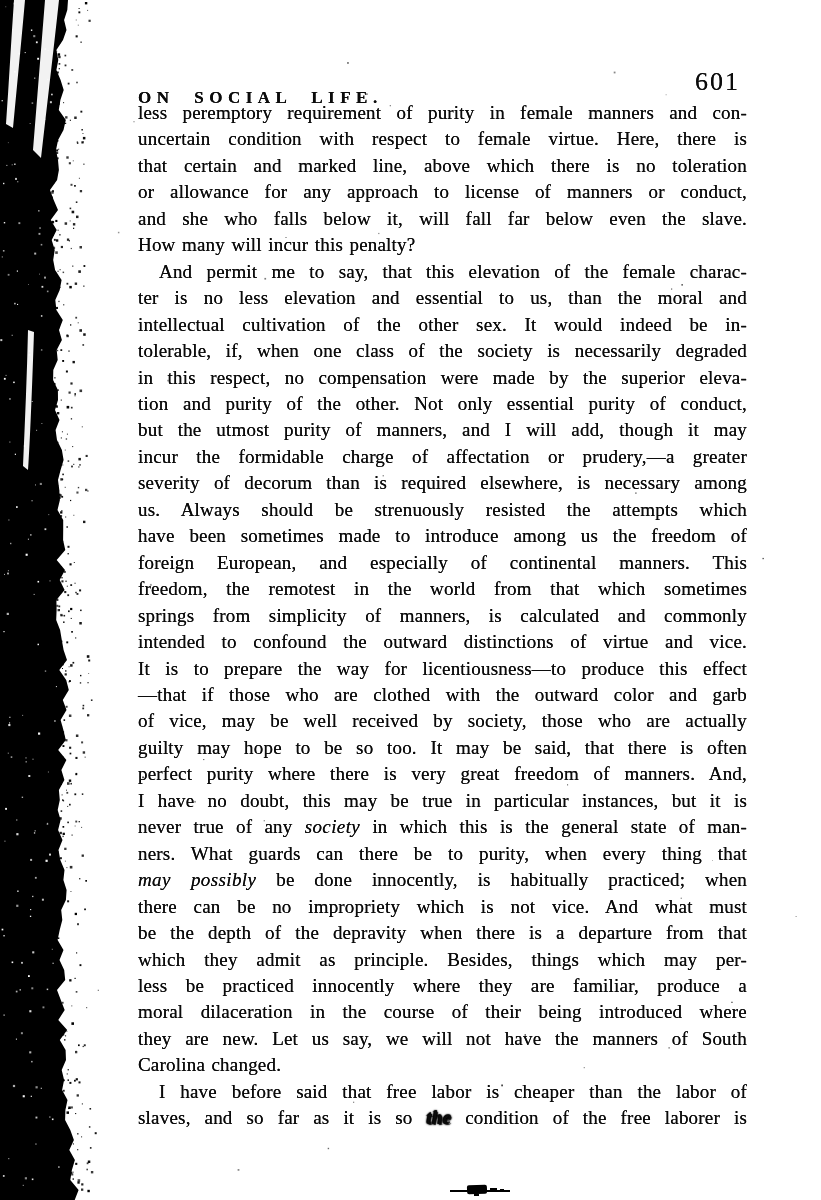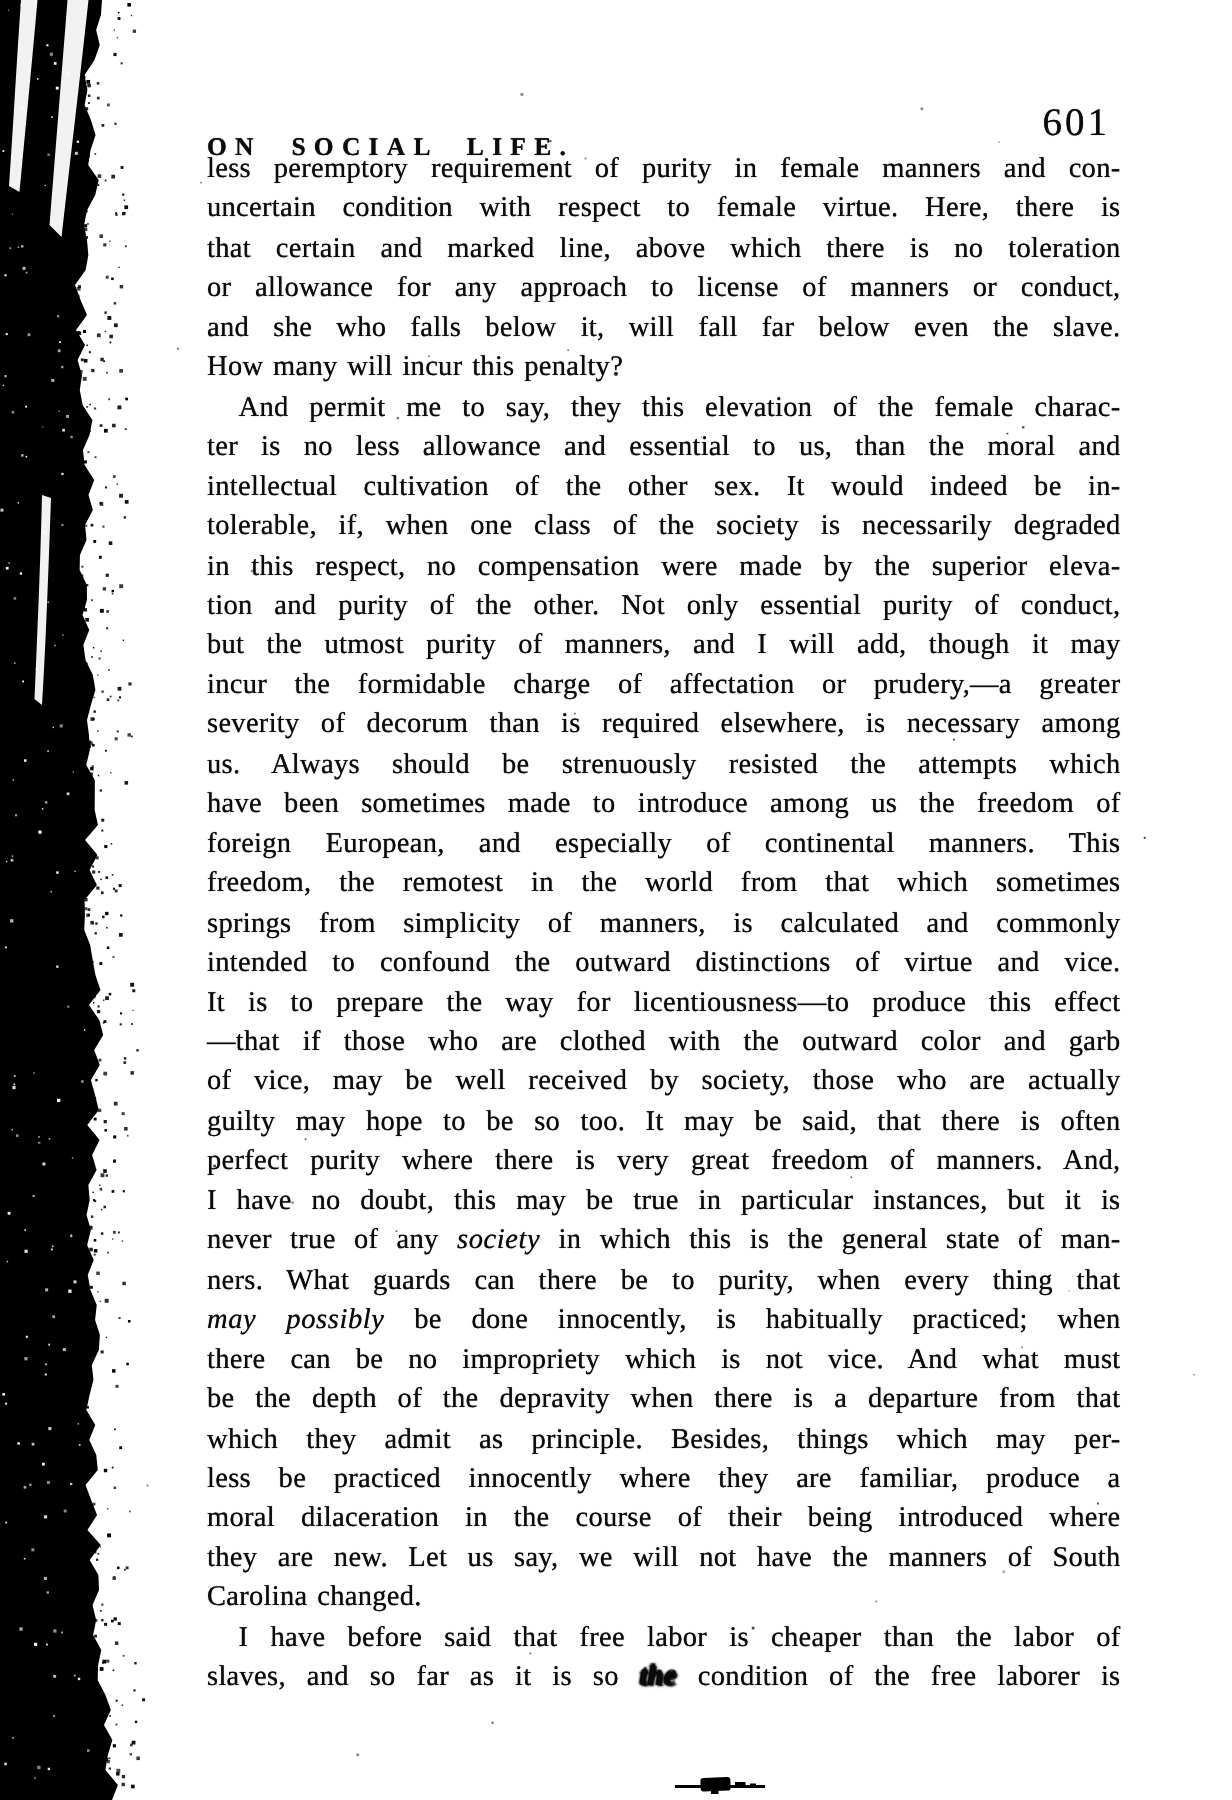--- a/index.html
+++ b/index.html
@@ -671,22 +671,22 @@
 
   <div class="page-number">601</div>
 
   <div class="page-text" id="page-text">
       <div class="line">less peremptory requirement of purity in female manners and con-</div>
       <div class="line">uncertain condition with respect to female virtue. Here, there is</div>
       <div class="line">that certain and marked line, above which there is no toleration</div>
       <div class="line">or allowance for any approach to license of manners or conduct,</div>
       <div class="line">and she who falls below it, will fall far below even the slave.</div>
       <div class="line short">How many will incur this penalty?</div>
-      <div class="line indent">And permit me to say, they this elevation of the female charac-</div>
-      <div class="line">ter is no less allowance and essential to us, than the moral and</div>
+      <div class="line indent">And permit me to say, that this elevation of the female charac-</div>
+      <div class="line">ter is no less elevation and essential to us, than the moral and</div>
       <div class="line">intellectual cultivation of the other sex. It would indeed be in-</div>
       <div class="line">tolerable, if, when one class of the society is necessarily degraded</div>
       <div class="line">in this respect, no compensation were made by the superior eleva-</div>
       <div class="line">tion and purity of the other. Not only essential purity of conduct,</div>
       <div class="line">but the utmost purity of manners, and I will add, though it may</div>
       <div class="line">incur the formidable charge of affectation or prudery,—a greater</div>
       <div class="line">severity of decorum than is required elsewhere, is necessary among</div>
       <div class="line">us. Always should be strenuously resisted the attempts which</div>
       <div class="line">have been sometimes made to introduce among us the freedom of</div>
       <div class="line">foreign European, and especially of continental manners. This</div>

